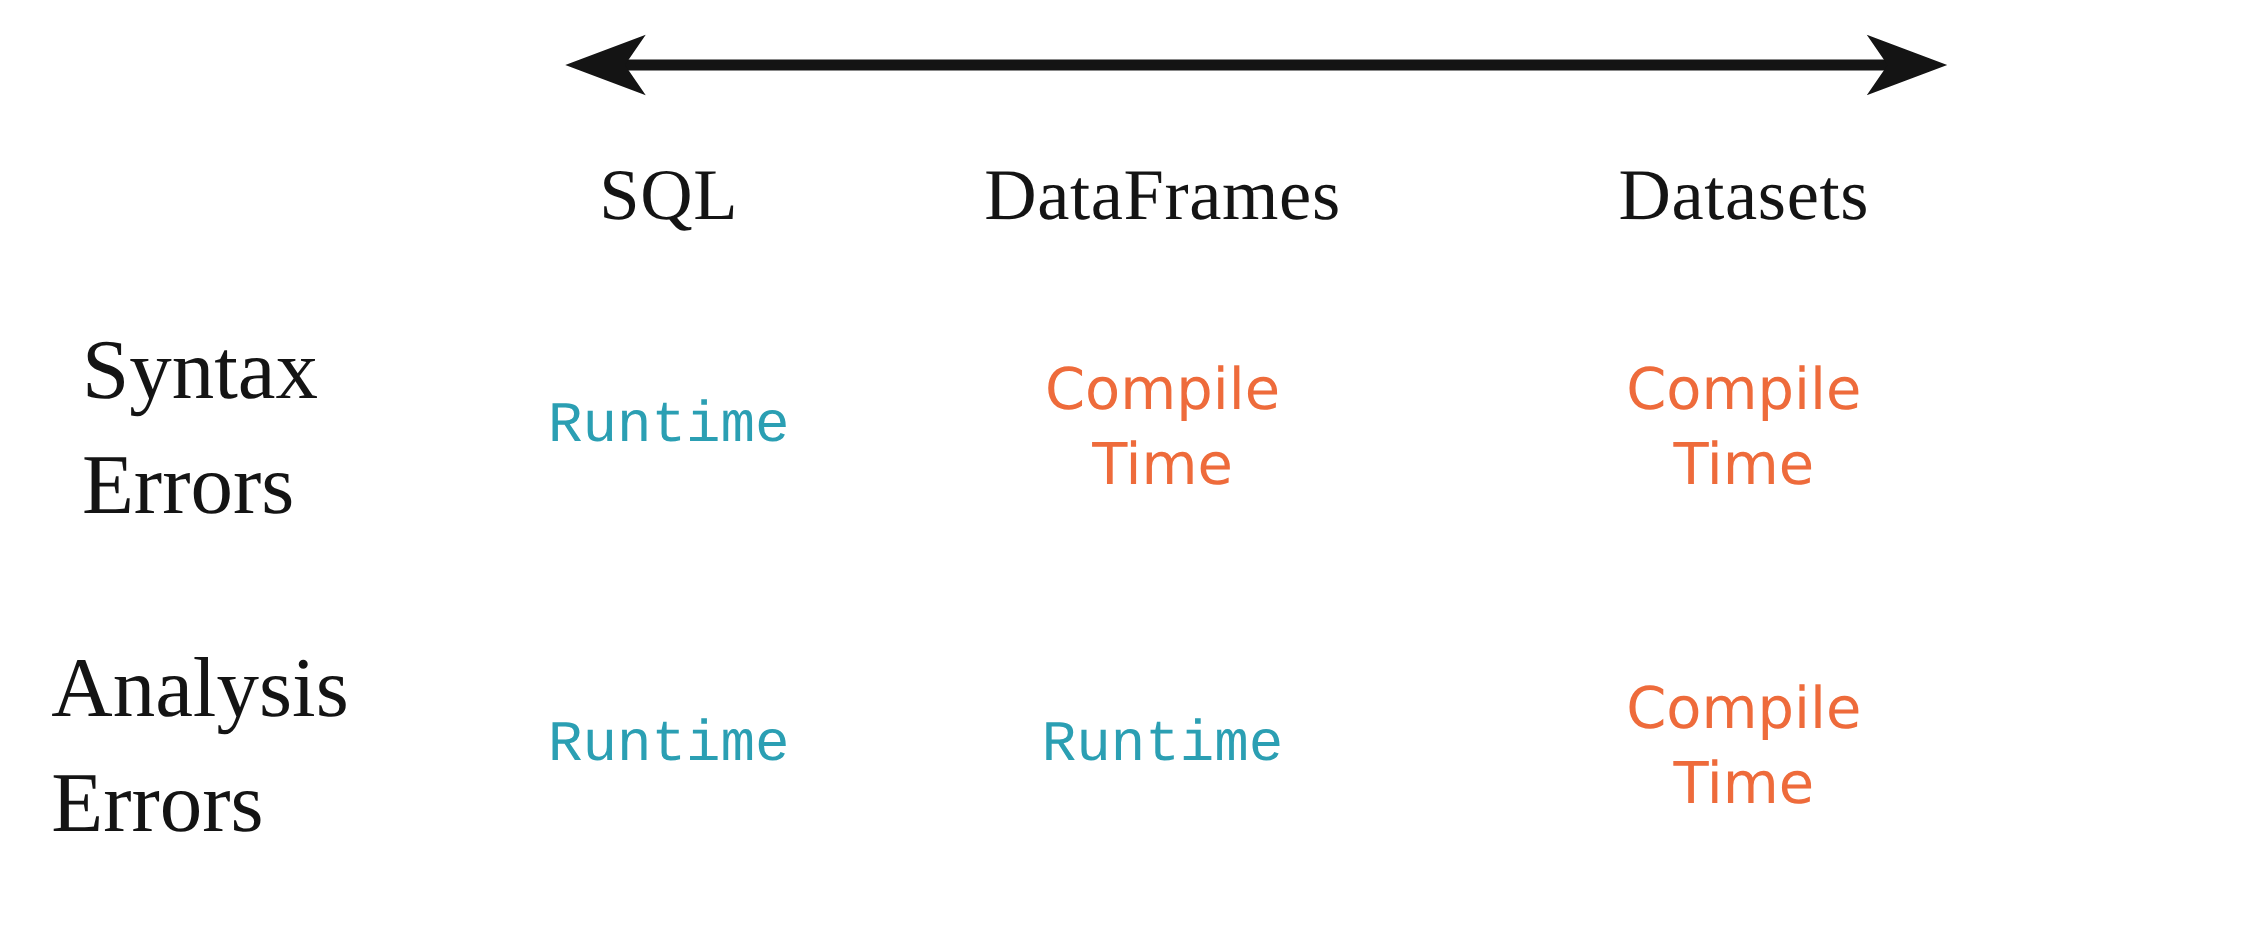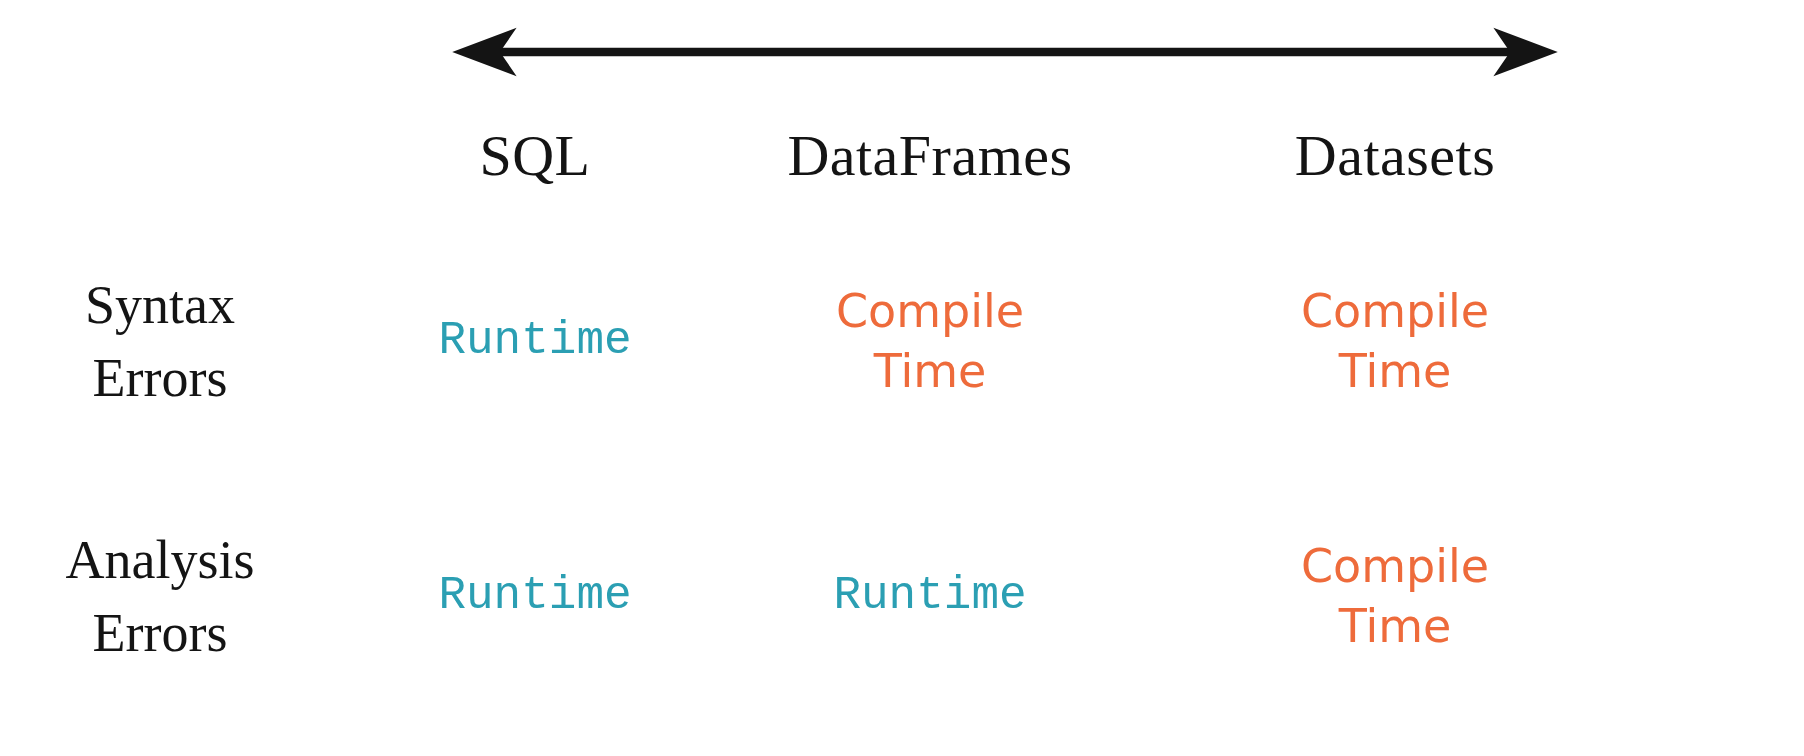--- a/index.html
+++ b/index.html
@@ -42,23 +42,22 @@
     letter-spacing: 0.5px;
   }
   .h1 { grid-column: 2; }
   .h2 { grid-column: 3; }
   .h3 { grid-column: 4; }
   .rowlabel {
     grid-column: 1;
     display: flex;
     align-items: center;
     justify-content: center;
-    text-align: center;
     font-family: "Liberation Serif", serif;
-    font-size: 54px;
+    font-size: 68px;
     line-height: 1.35;
     color: var(--ink-color, #141414);
     white-space: pre-line;
   }
   .r1 { grid-row: 3; }
   .r2 { grid-row: 4; }
   .cell {
     display: flex;
     align-items: center;
     justify-content: center;

